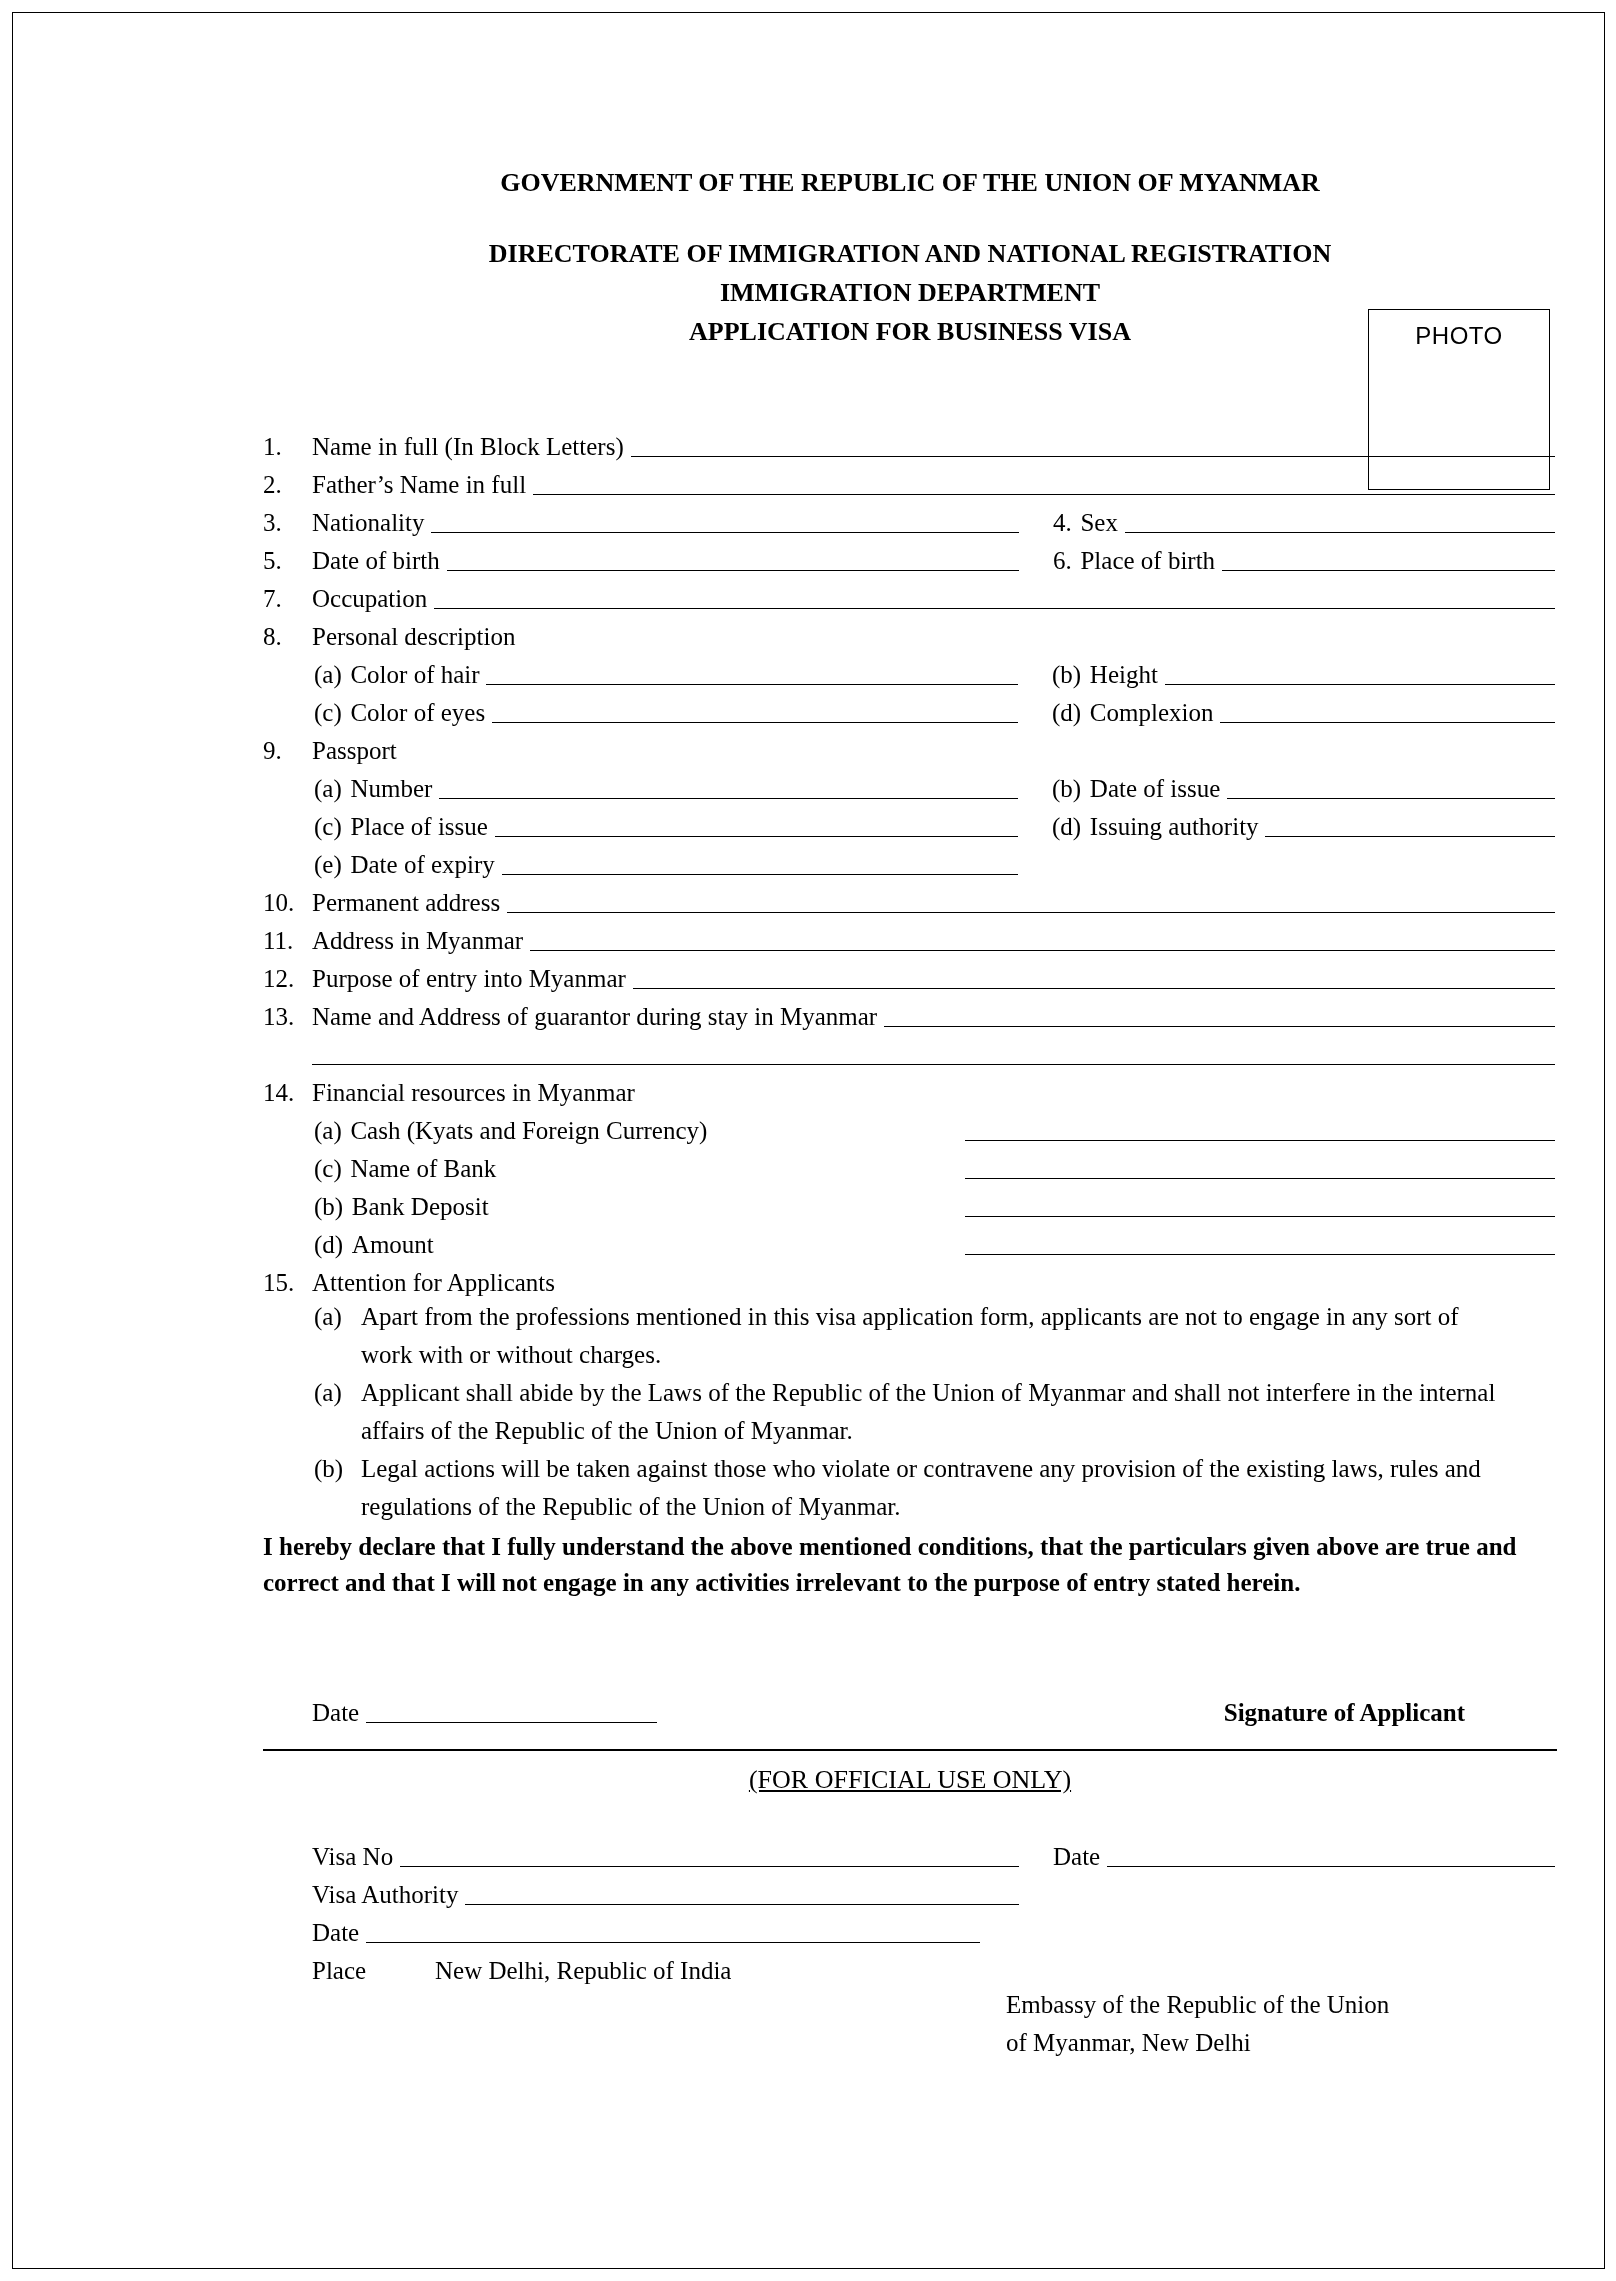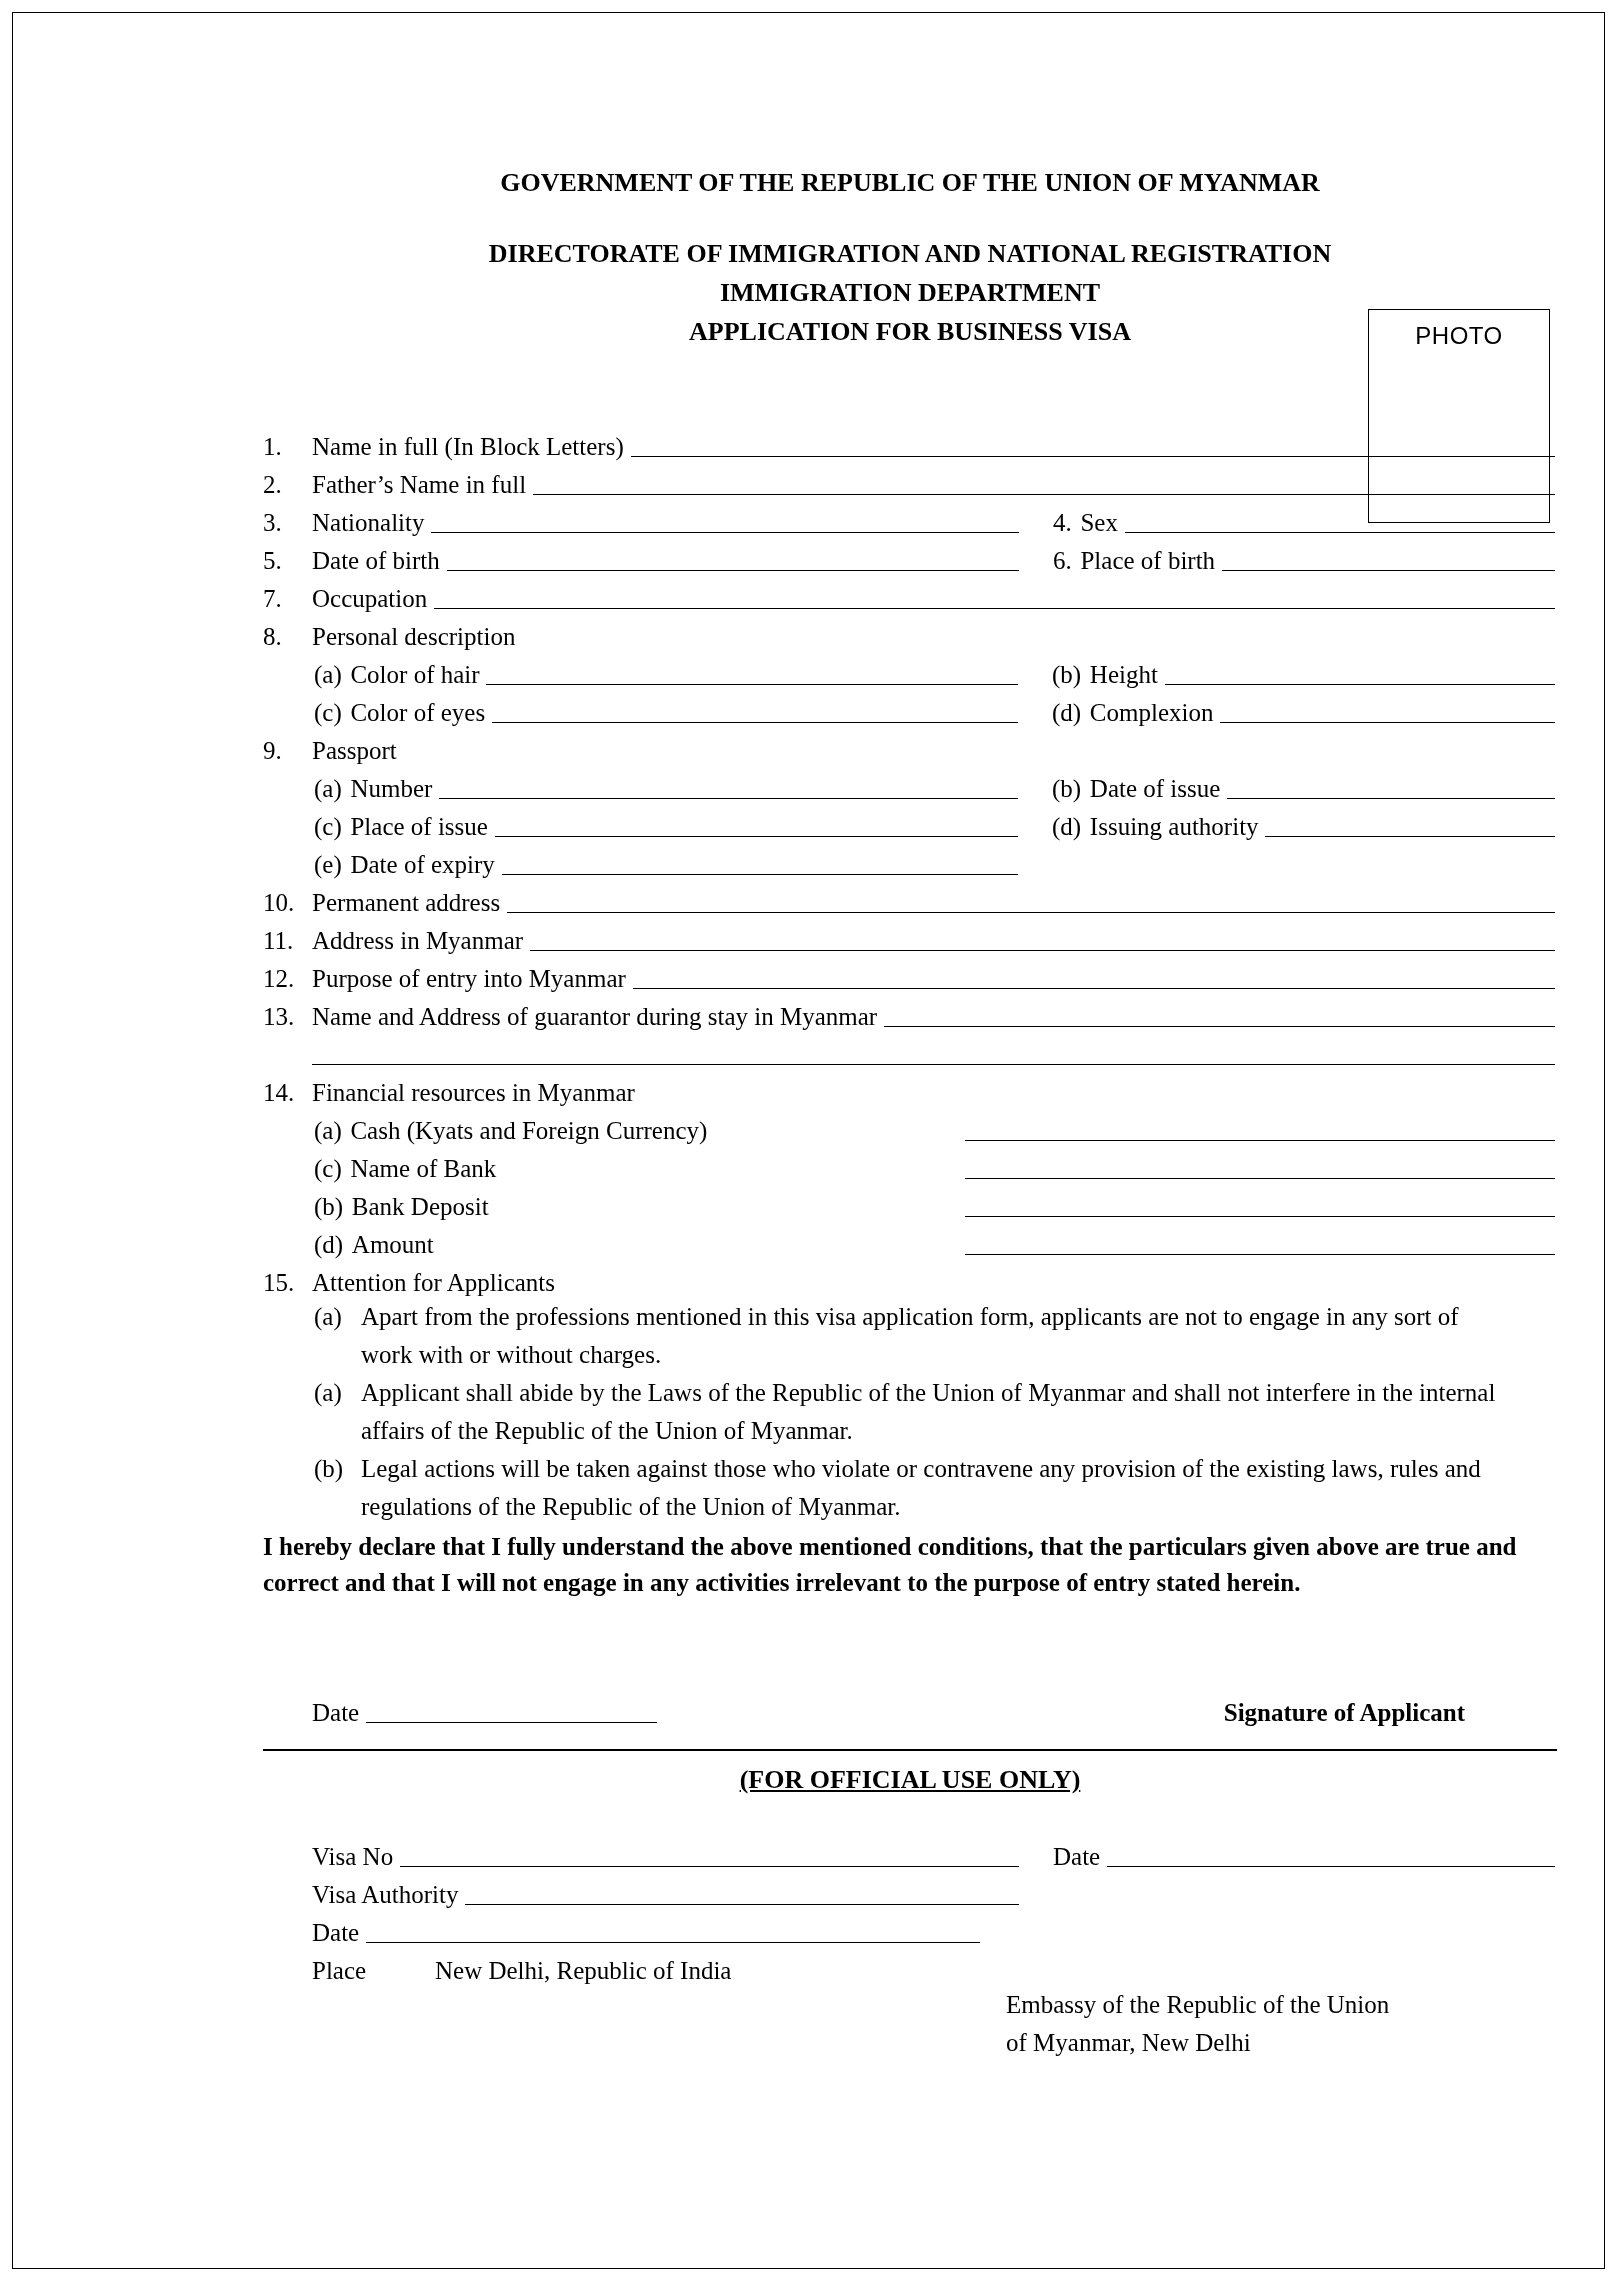--- a/index.html
+++ b/index.html
@@ -8,21 +8,21 @@
     width:1617px; height:2281px; position:relative; background:#ffffff;
     font-family:"Liberation Serif","DejaVu Serif",serif;
     font-size:25px; color:#000; overflow:hidden;
   }
   .frame { position:absolute; left:11.6px; top:11.6px; right:11.6px; bottom:11.6px; border:1.9px solid #000; pointer-events:none; }
   .content { position:absolute; left:263px; top:163px; width:1294px; }
 
   .hdr { text-align:center; font-weight:bold; font-size:26px; line-height:39px; }
   .hdr-gap { height:32px; }
 
-  .photo { position:absolute; left:1368px; top:309px; width:182px; height:214px;
+  .photo { position:absolute; left:1368px; top:309px; width:182px; height:181px;
            border:1.9px solid #000; text-align:center; padding-top:11.6px;
            font-family:"Liberation Sans","DejaVu Sans",sans-serif; font-size:24px; letter-spacing:0.5px; }
 
   .form { margin-top:73px; }
   .row { display:flex; align-items:flex-end; height:38px; }
   .t { line-height:30px; white-space:nowrap; }
   .num { flex:0 0 49px; width:49px; line-height:30px; white-space:nowrap; }
   .sub { padding-left:51px; }
   .snum { margin-right:8.7px; line-height:30px; white-space:nowrap; }
   .fill { flex:1 1 auto; height:0; border-bottom:1.9px solid #000; margin:0 1.9px 4.9px 6.8px; min-width:23px; }
@@ -34,21 +34,21 @@
   .att { width:1252px; padding-left:98px; text-indent:-47px; line-height:38px; }
   .pnum { display:inline-block; width:47px; text-indent:0; }
   .decl { font-weight:bold; line-height:36px; margin-top:3px; }
 
   .sig-row { display:flex; align-items:flex-end; height:38px; padding-left:49px; margin-top:89px; }
   .sig-fill { flex:0 0 291px; }
   .spacer { flex:1 1 auto; }
   .sig-label { font-weight:bold; line-height:30px; white-space:nowrap; margin-right:92px; }
 
   .rule { border-top:2.9px solid #000; margin-top:21.3px; }
-  .official-title { text-align:center; font-weight:bold; font-size:26px; line-height:38px; margin-top:9.7px; }
+  .official-title { text-align:center; font-weight:normal; font-size:26px; line-height:38px; margin-top:9.7px; }
   .official-title span { text-decoration:underline; }
   .official { margin-top:35px; }
   .off { padding-left:49px; }
   .off-cl { display:flex; align-items:flex-end; align-self:stretch; flex:0 0 709px; width:709px; }
   .off-cl-date { flex:0 0 670px; width:670px; }
   .place-lbl { flex:0 0 123px; width:123px; }
   .embassy { width:524px; margin:0 27px 0 auto; text-align:left; line-height:38px; }
 </style>
 </head>
 <body>

